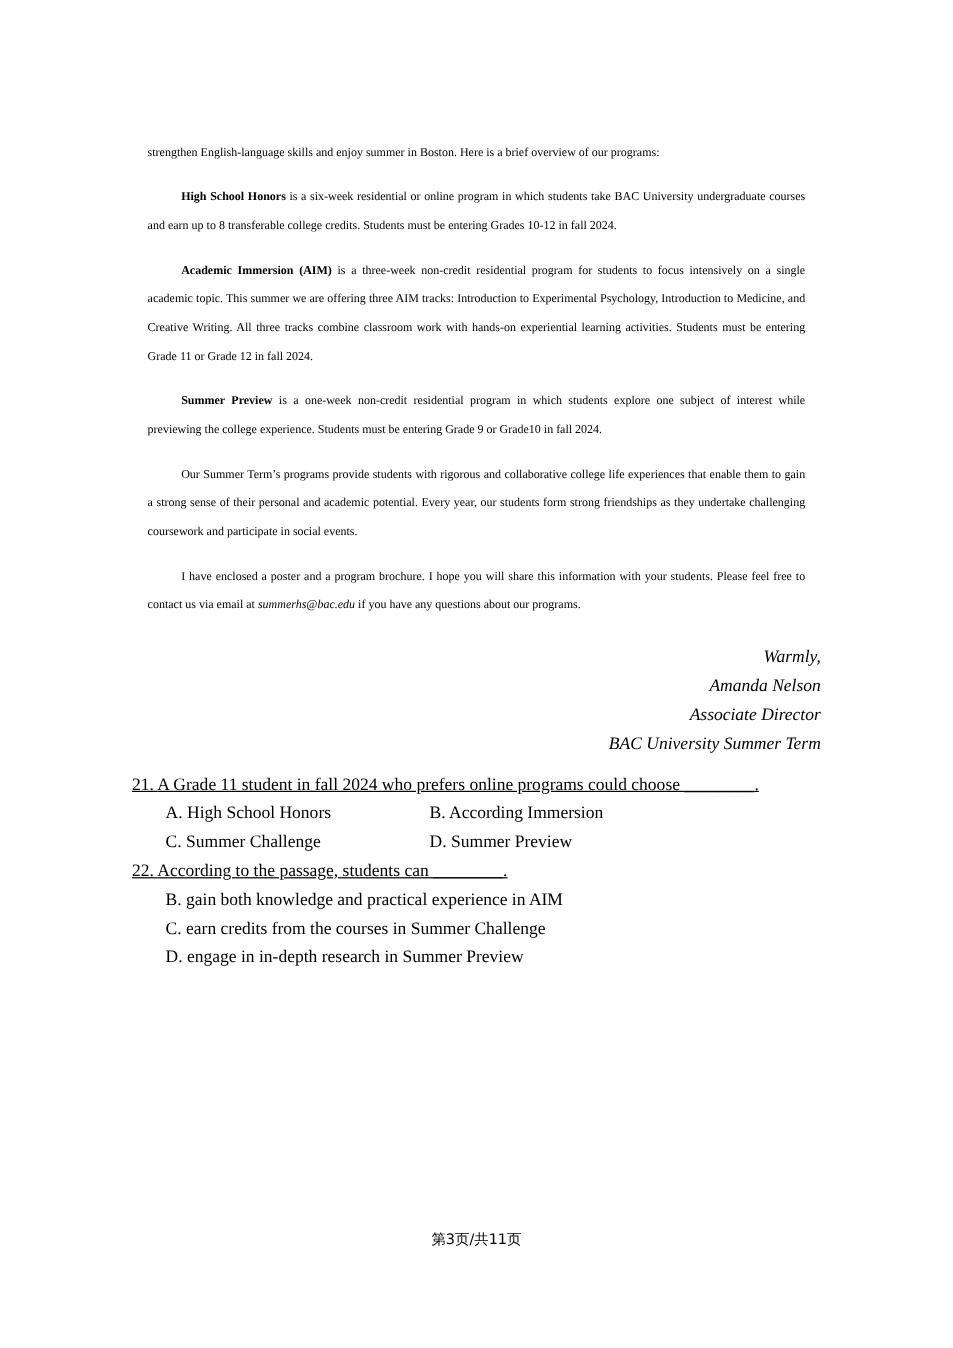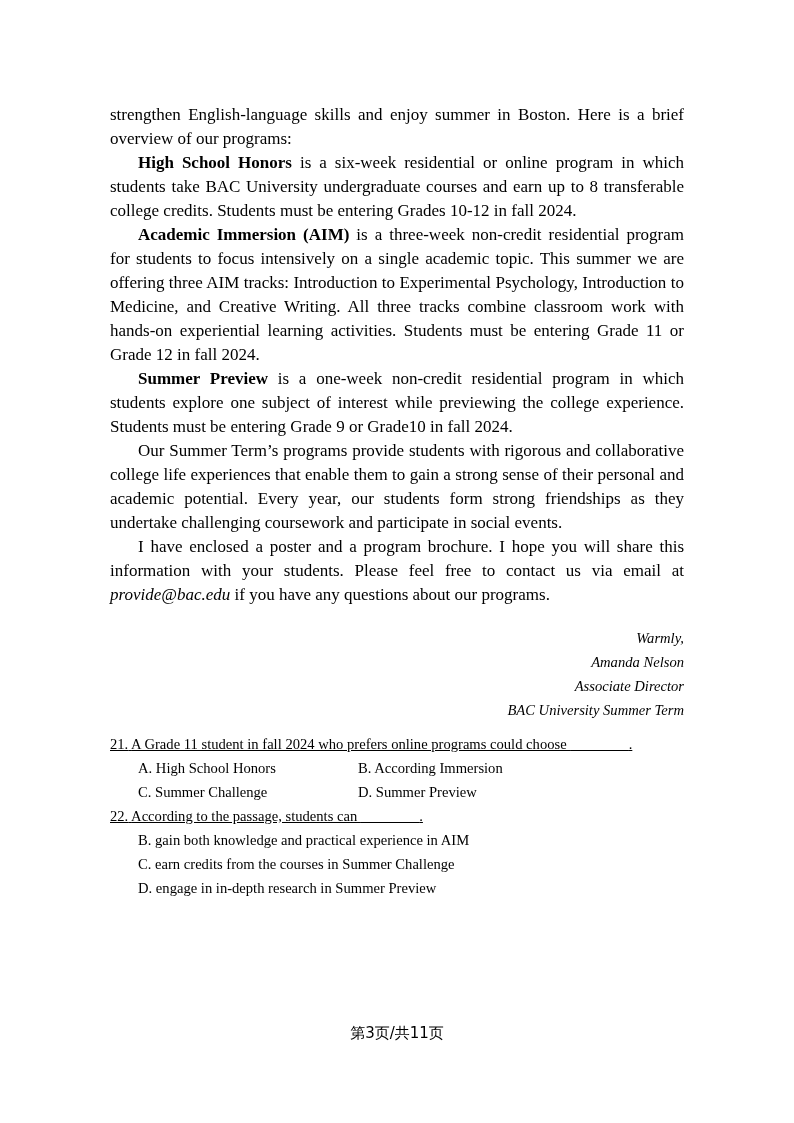--- a/index.html
+++ b/index.html
@@ -18,22 +18,22 @@
     background: #ffffff;
     overflow: hidden;
   }
   .content {
     position: absolute;
     left: 110px;
     top: 103px;
     width: 574px;
   }
   p.body-par {
-    margin: 0;
-    font-size: 17px;
+    margin: 13px;
+    font-size: 10px;
     line-height: 24px;
     text-align: justify;
     text-justify: inter-word;
     text-indent: 0;
     -webkit-hyphens: none;
     hyphens: none;
   }
   p.indented {
     text-indent: 28px;
   }
@@ -83,39 +83,39 @@
     font-size: 14.6px;
     line-height: 24px;
     padding-left: 28px;
   }
   .footer {
     position: absolute;
     left: 0;
     top: 1026px;
     width: 794px;
     text-align: center;
-    font-size: 15px;
+    font-size: 12px;
     line-height: 14px;
     font-family: "DejaVu Sans", "Liberation Sans", sans-serif;
   }
 </style>
 </head>
 <body>
 
 <div class="page">
 
   <div class="content">
 
     <div>
       <p class="body-par"><span>strengthen English-language skills and enjoy summer in Boston. Here is a brief overview of our programs:</span></p>
       <p class="body-par indented"><b>High School Honors</b><span> is a six-week residential or online program in which students take BAC University undergraduate courses and earn up to 8 transferable college credits. Students must be entering Grades 10-12 in fall 2024.</span></p>
       <p class="body-par indented"><b>Academic Immersion (AIM)</b><span> is a three-week non-credit residential program for students to focus intensively on a single academic topic. This summer we are offering three AIM tracks: Introduction to Experimental Psychology, Introduction to Medicine, and Creative Writing. All three tracks combine classroom work with hands-on experiential learning activities. Students must be entering Grade 11 or Grade 12 in fall 2024.</span></p>
       <p class="body-par indented"><b>Summer Preview</b><span> is a one-week non-credit residential program in which students explore one subject of interest while previewing the college experience. Students must be entering Grade 9 or Grade10 in fall 2024.</span></p>
       <p class="body-par indented"><span>Our Summer Term’s programs provide students with rigorous and collaborative college life experiences that enable them to gain a strong sense of their personal and academic potential. Every year, our students form strong friendships as they undertake challenging coursework and participate in social events.</span></p>
-      <p class="body-par indented"><span>I have enclosed a poster and a program brochure. I hope you will share this information with your students. Please feel free to contact us via email at </span><i>provide@bac.edu</i><span> if you have any questions about our programs.</span></p>
+      <p class="body-par indented"><span>I have enclosed a poster and a program brochure. I hope you will share this information with your students. Please feel free to contact us via email at </span><i>summerhs@bac.edu</i><span> if you have any questions about our programs.</span></p>
     </div>
 
     <div class="signature">
       <div>Warmly,</div>
       <div>Amanda Nelson</div>
       <div>Associate Director</div>
       <div>BAC University Summer Term</div>
     </div>
 
     <div class="questions">

